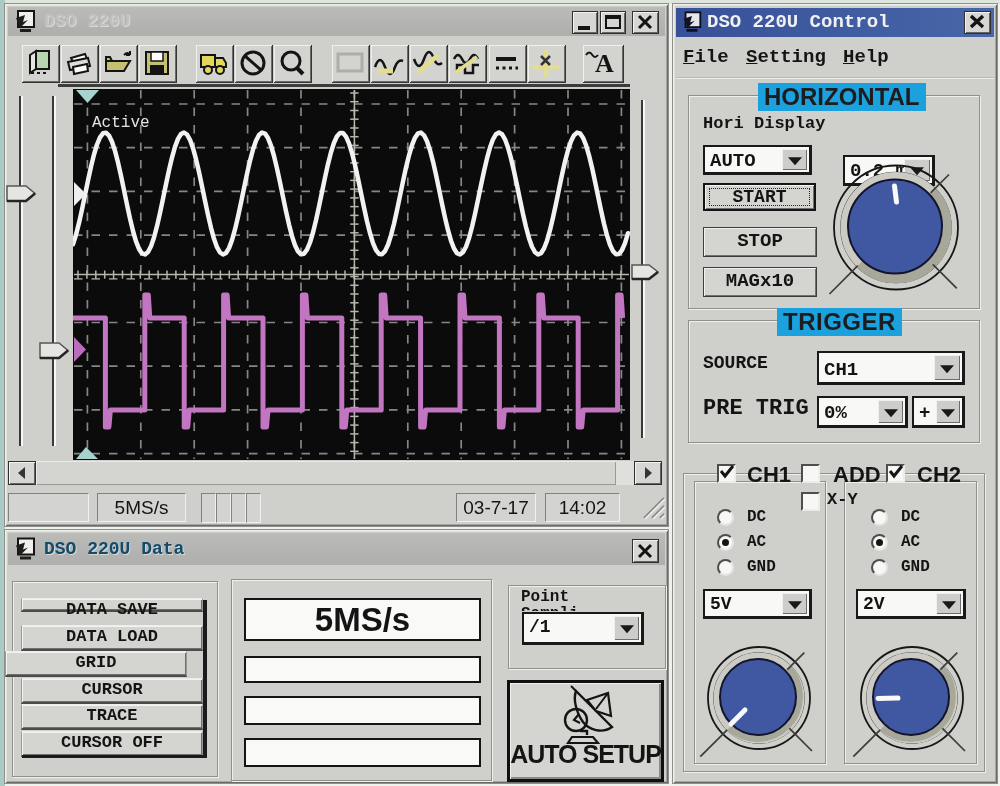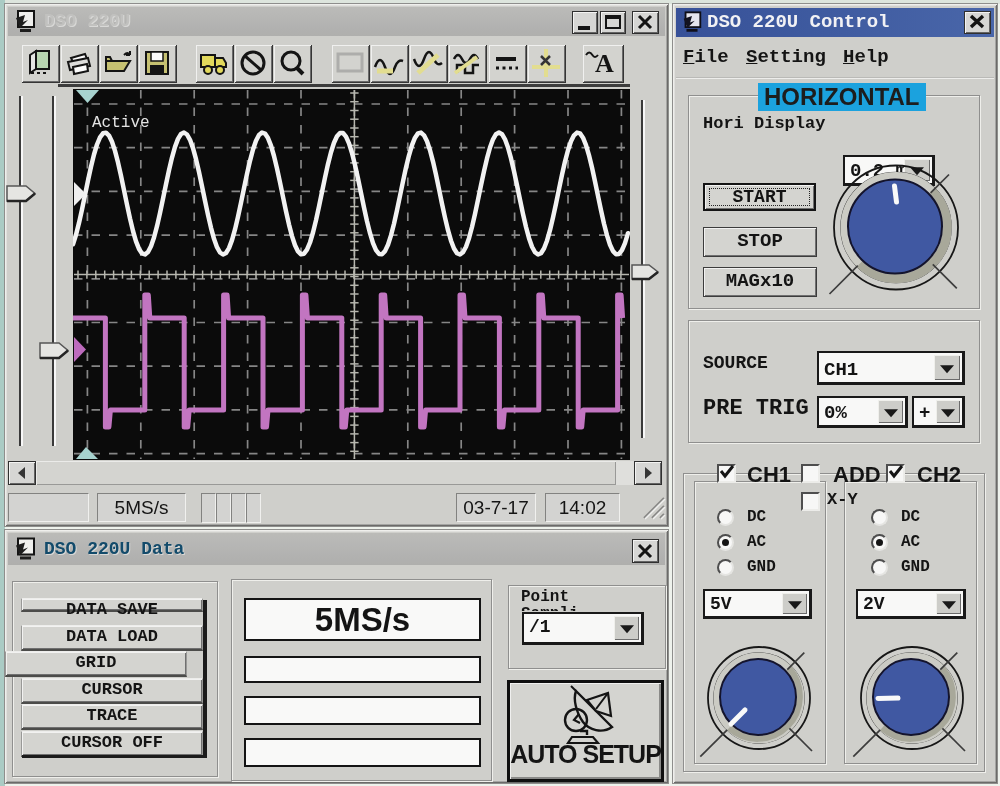--- a/index.html
+++ b/index.html
@@ -392,38 +392,43 @@
 <div class="lbl" style="left:843px;top:46px;font-size:19px;"><u>H</u>elp</div>
 <div class="abs" style="left:676px;top:77px;width:318px;height:2px;background:#bcbcb9;border-bottom:1px solid #f0f0ee"></div>
 
 <div class="gbox" style="left:688px;top:95px;width:292px;height:214px;"></div>
 <div class="legend" style="left:758px;top:83px;font-size:24px;">HORIZONTAL</div>
 <div class="lbl" style="left:703px;top:114px;font-size:17px;">Hori Display</div>
 <div class="combo" style="left:843px;top:116px;width:92px;height:31px;margin-top:39px;">
   <div class="cbtxt">0.2 mS</div>
       <div class="darr" style="right:2px;width:26px;"></div>
     </div>
+<div class="combo" style="left:703px;top:145px;width:109px;height:30px;">
+  <div class="cbtxt">AUTO</div>
+      <div class="darr" style="right:2px;width:25px;"></div>
+    </div>
 <div class="btn" style="left:703px;top:183px;width:113px;height:28px;border:2px solid #111;font-size:18px;">
   <div class="abs" style="left:4px;top:3px;right:4px;bottom:3px;border:1.5px dotted #222;line-height:17px;">START</div>
     </div>
 <div class="btn" style="left:703px;top:227px;width:114px;height:30px;font-size:19px;line-height:27px;">STOP</div>
 <div class="btn" style="left:703px;top:267px;width:114px;height:30px;font-size:19px;line-height:27px;">MAGx10</div>
 <svg class="abs" style="left:800px;top:140px" width="196" height="190" viewBox="800 140 196 190">
       <circle cx="896" cy="227.5" r="62" fill="none" stroke="#141414" stroke-width="1.8"></circle>
 <circle cx="896" cy="227.5" r="55" fill="none" stroke="#2a2a2a" stroke-width="1.5"></circle>
 <circle cx="896" cy="227.5" r="51.0" fill="none" stroke="#cdcdc6" stroke-width="9"></circle>
 <path d="M 932.1 191.4 A 51.0 51.0 0 0 1 859.9 263.6" fill="none" stroke="#a9a99a" stroke-width="9"></path>
 <line x1="930.6" y1="192.9" x2="949.0" y2="174.5" stroke="#3a3a3a" stroke-width="1.7"></line>
 <line x1="857.8" y1="265.7" x2="829.5" y2="294.0" stroke="#3a3a3a" stroke-width="1.7"></line>
 <line x1="932.8" y1="264.3" x2="956.8" y2="288.3" stroke="#3a3a3a" stroke-width="1.7"></line>
 <circle cx="895" cy="226.5" r="47" fill="#3c57aa" stroke="#10102c" stroke-width="2"></circle>
 <line x1="894.5" y1="186" x2="896.5" y2="202" stroke="#fdfdfd" stroke-width="5" stroke-linecap="round"></line>
     </svg>
 
 <div class="gbox" style="left:688px;top:320px;width:292px;height:123px;"></div>
+<div class="legend" style="left:777px;top:308px;font-size:24px;letter-spacing:0.5px;">TRIGGER</div>
 <div class="lbl" style="left:703px;top:353px;font-size:18px;">SOURCE</div>
 <div class="combo" style="left:817px;top:351px;width:148px;height:34px;">
   <div class="cbtxt" style="top:6px;">CH1</div>
       <div class="darr" style="right:2px;width:26px;"></div>
     </div>
 <div class="lbl" style="left:703px;top:396px;font-size:22px;">PRE TRIG</div>
 <div class="combo" style="left:817px;top:396px;width:91px;height:32px;">
   <div class="cbtxt" style="top:4px;">0%</div>
       <div class="darr" style="right:2px;width:25px;"></div>
     </div>

